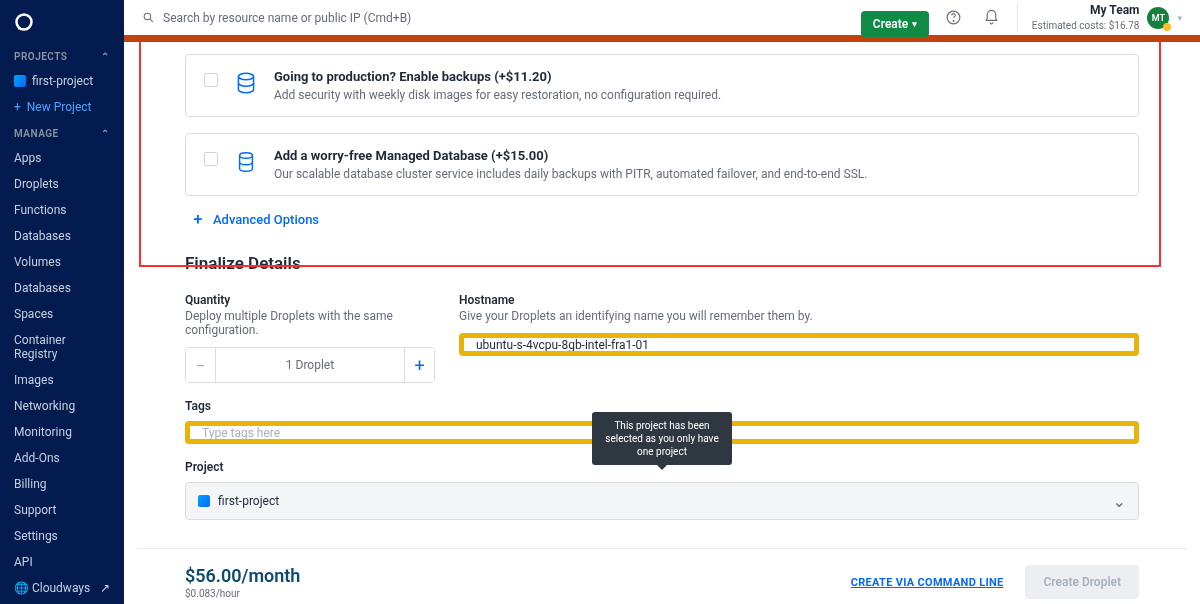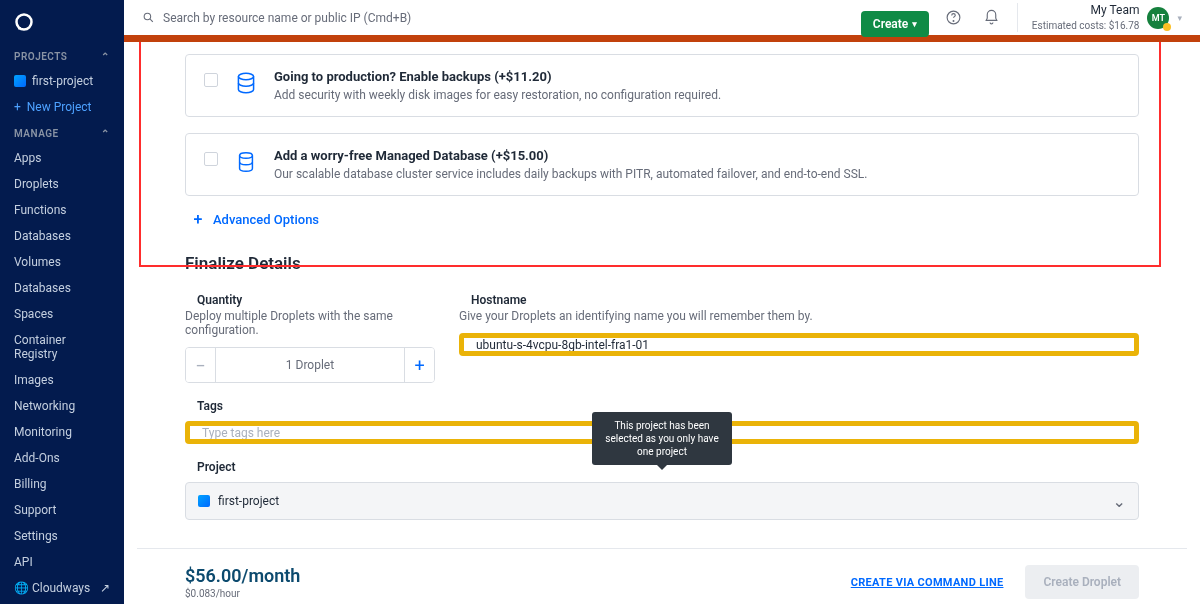--- a/index.html
+++ b/index.html
@@ -16,36 +16,36 @@
 .side-ext { display:flex; justify-content:space-between; align-items:center;}
 .main { flex: 1; display: flex; flex-direction: column; min-width:0;}
 .topbar { height: 42px; border-bottom: 7px solid #c2410c; display:flex; align-items:center; padding: 0 18px; gap:12px;}
 .search { flex:1; display:flex; align-items:center; gap:8px; color:#676c79; font-size:12px;}
 .search svg{width:13px;height:13px;}
 .create-btn { background:#15803d; background:#0f783c; background:#0a7c3e; background:#0d8040; background:#0e8443; background:#108548; background:#0d7d3c; color:#fff; font-size:12px; font-weight:600; padding:6px 12px; border-radius:4px; display:flex; align-items:center; gap:4px; cursor:pointer; border:none;}
 .create-btn{ background:#0f8b46;margin-top:12px;}
 .icon-btn { width:26px; height:26px; border-radius:50%; display:flex; align-items:center; justify-content:center; color:#676c79; cursor:pointer;}
 .team { border-left:1px solid #e5e8ed; padding-left:14px; display:flex; align-items:center; gap:8px;}
 .team-txt { text-align:right; font-size:10px; color:#676c79; line-height:1.3;}
-.team-name{ font-size:12px; font-weight:400; color:#1f2937; display:block;}
+.team-name{ font-size:12px; font-weight:700; color:#1f2937; display:block;}
 .avatar { width:22px; height:22px; border-radius:50%; background:#15803d; display:flex; align-items:center; justify-content:center; font-size:9px; font-weight:600; color:#fff; position:relative;}
 .avatar::after{content:''; position:absolute; right:-2px; bottom:-2px; width:8px; height:8px; background:#fbbf24; border-radius:50%;}
 .content { flex:1; overflow-y:auto; position:relative;}
 .inner { max-width: 1050px; margin: 0 auto; padding: 0 48px 0 48px;}
 .card { border:1px solid #d9dde3; border-radius:4px; padding:14px 18px; display:flex; align-items:flex-start; gap:14px; margin-bottom:16px;}
 .cbx { width:14px; height:14px; border:1px solid #cfd4dc; border-radius:2px; margin-top:4px; flex-shrink:0; cursor:pointer;}
 .card-icon { width:28px; height:28px; flex-shrink:0; display:flex; align-items:center; justify-content:center; color:#0069ff;}
 .card-title { font-size:13px; font-weight:700; color:#1f2937; margin-bottom:4px;}
 .card-desc { font-size:12px; color:#676c79;}
 .adv { display:flex; align-items:center; gap:8px; color:#0069ff; font-size:13px; font-weight:500; cursor:pointer; margin-bottom:26px; margin-left:6px;}
 .adv-plus{ width:14px; height:14px; display:flex; align-items:center; justify-content:center; font-size:16px;}
 .h2 { font-size:17px; font-weight:600; color:#1f2937; margin-bottom:20px;}
 .row { display:flex; gap:24px; margin-bottom:16px;}
 .col { flex:1;}
-.label { font-size:12px; font-weight:600; color:#1f2937; margin-bottom:2px;margin-left:12px;}
+.label { font-size:12px; font-weight:600; color:#1f2937; margin-bottom:2px;}
 .hint { font-size:12px; color:#676c79; margin-bottom:10px;}
 .qty { display:flex; border:1px solid #d9dde3; border-radius:4px; overflow:hidden;}
 .qty-btn { width:30px; height:34px; display:flex; align-items:center; justify-content:center; font-size:18px; cursor:pointer; color:#a9b0bd; border:none; background:#fff;}
 .qty-btn.plus{ color:#0069ff; border-left:1px solid #d9dde3;}
 .qty-btn.minus{ border-right:1px solid #d9dde3;}
 .qty-val { flex:1; text-align:center; line-height:34px; font-size:12px; color:#676c79;}
 .txt-input { width:100%; height:23px; border:5px solid #eab308; border-radius:4px; padding:0 12px; font-size:12px; color:#1f2937;}
 .txt-input::placeholder{color:#a9b0bd;}
 .proj-sel { height:38px; border:1px solid #d9dde3; background:#f4f5f7; border-radius:4px; display:flex; align-items:center; padding:0 12px; gap:8px; position:relative; cursor:pointer;}
 .proj-sel .chev{ margin-left:auto; color:#676c79;}

